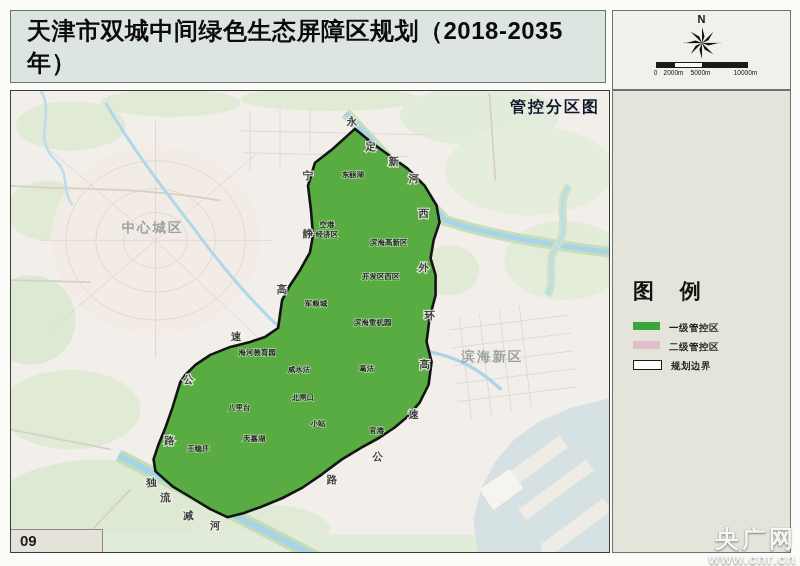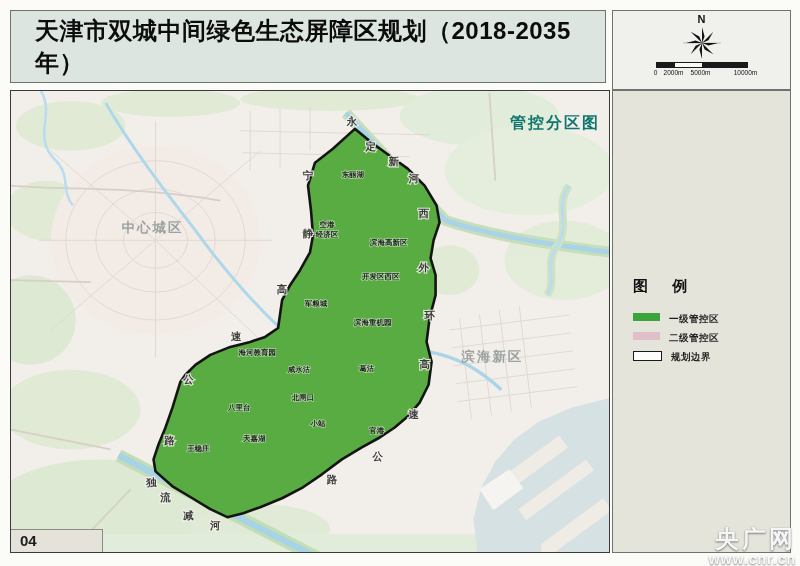--- a/index.html
+++ b/index.html
@@ -1,44 +1,44 @@
 <!DOCTYPE html>
 <html><head>
 <meta charset="utf-8">
 <style>
   html,body{margin:0;padding:0;}
   .page{position:relative;width:800px;height:566px;background:#fbfbf8;overflow:hidden;
         font-family:"Liberation Sans","DejaVu Sans",sans-serif;}
   
   .title-box{position:absolute;left:10px;top:10px;width:596px;height:73px;background:#dce5e0;
              border:1px solid #6e7370;display:flex;align-items:center;box-sizing:border-box;}
-  .title-box h1{margin:16px;padding-left:8px;font-size:24px;font-weight:700;color:#0c0c0c;letter-spacing:.5px;}
+  .title-box h1{margin:8px;padding-left:8px;font-size:24px;font-weight:700;color:#0c0c0c;letter-spacing:.5px;}
   
   .north-box{position:absolute;left:612px;top:10px;width:179px;height:80px;background:#f0f1ec;
              border:1px solid #6e7370;box-sizing:border-box;display:flex;flex-direction:column;align-items:center;}
   .n-label{font-size:11px;font-weight:700;color:#111;margin-top:2px;}
   .compass{margin-top:-2px;}
   .scalebar{position:relative;width:92px;height:16px;margin-top:-1px;}
   .segs{display:flex;width:90px;height:4px;border:1px solid #1a1a1a;}
   .seg1{width:18px;background:#1a1a1a;}
   .seg2{width:27px;background:#fafaf7;}
   .seg3{width:45px;background:#1a1a1a;}
   .ticks span{position:absolute;top:7px;font-size:6.5px;color:#111;transform:translateX(-50%);white-space:nowrap;}
   
   .map-box{position:absolute;left:10px;top:90px;width:600px;height:463px;border:1.5px solid #3a3a3a;
            background:#f2efeb;box-sizing:border-box;}
   .map-box svg{display:block;width:100%;height:100%;}
-  .map-subtitle{position:absolute;top:22px;right:9px;font-size:16px;font-weight:700;letter-spacing:2px;color:#0f766e;}
+  .map-subtitle{position:absolute;top:6px;right:9px;font-size:16px;font-weight:700;letter-spacing:2px;color:#0f172a;}
   .page-num{position:absolute;left:0;bottom:0;width:92px;height:23px;background:#e5e2d9;
             border-top:1px solid #8b8b85;border-right:1px solid #8b8b85;box-sizing:border-box;
             font-size:15px;font-weight:700;color:#1c1c1c;line-height:21px;padding-left:9px;}
   
   .legend-box{position:absolute;left:612px;top:90px;width:179px;height:463px;background:#e4e4da;
               border:1px solid #6e7370;box-sizing:border-box;padding:186px 0 0 20px;}
-  .legend-title{font-size:15px;font-weight:700;letter-spacing:10px;color:#111;margin-bottom:17px;}
+  .legend-title{font-size:21px;font-weight:700;letter-spacing:10px;color:#111;margin-bottom:17px;}
   .legend-row{display:flex;margin-bottom:6px;}
   .legend-swatch{width:27px;height:8px;margin-right:9px;}
   .legend-swatch.boundary{background:#fdfdfb;border:1px solid #1a1a1a;height:8px;}
   .legend-label{font-size:9.5px;color:#1f1f1f;font-weight:600;letter-spacing:.5px;}
   
   .watermark{position:absolute;right:4px;bottom:0;text-align:right;line-height:1;pointer-events:none;}
   .wm-name{font-size:24px;font-weight:900;color:rgba(255,255,255,.93);letter-spacing:3px;
            text-shadow:0 1px 2px rgba(110,110,110,.9),0 0 1px #999;}
   .wm-url{font-size:14px;font-weight:700;color:rgba(255,255,255,.92);letter-spacing:1px;margin-top:1px;
           text-shadow:0 1px 2px rgba(110,110,110,.9);}
@@ -260,21 +260,21 @@
           <text x="384" y="71" class="lbl-road">新</text>
           <text x="404" y="88" class="lbl-road">河</text>
           <text x="141" y="393" class="lbl-road">独</text>
           <text x="155" y="408" class="lbl-road">流</text>
           <text x="178" y="426" class="lbl-road">减</text>
           <text x="205" y="436" class="lbl-road">河</text>
         </g>
     </svg>
 
     <div class="map-subtitle">管控分区图</div>
-    <div class="page-num">04</div>
+    <div class="page-num">09</div>
   </div>
 
   <div class="legend-box">
     <div class="legend-title">图  例</div>
     <div id="legend-items">
         <div class="legend-row">
           <div class="legend-swatch" style="background: rgb(58, 165, 60);"></div>
           <span class="legend-label">一级管控区</span>
         </div>
         <div class="legend-row">

